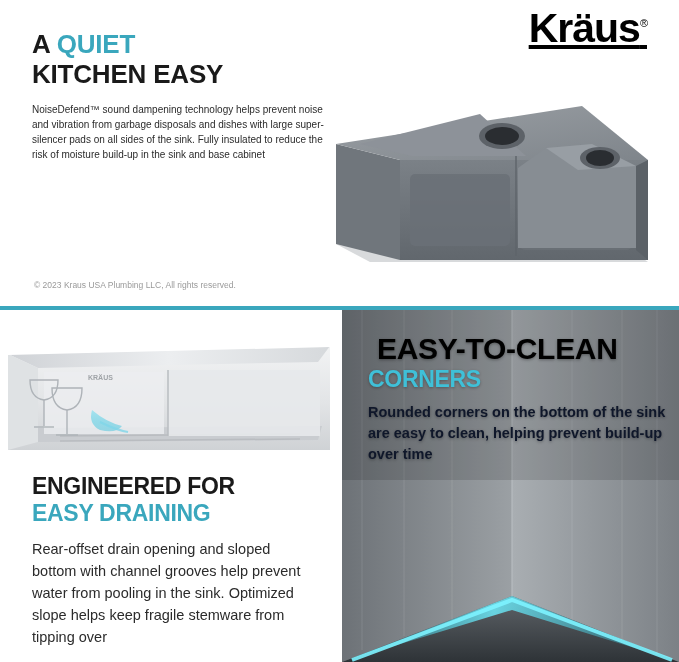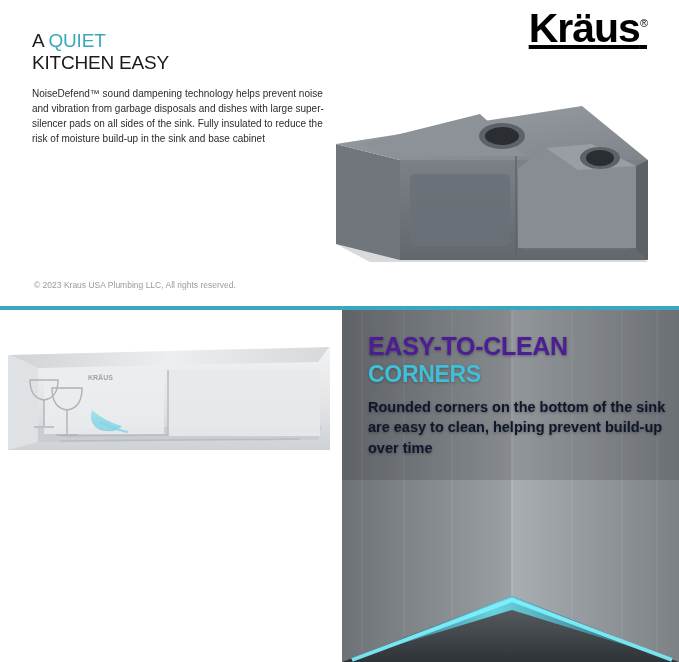--- a/index.html
+++ b/index.html
@@ -45,22 +45,22 @@
     vertical-align: super;
     font-weight: normal;
   }
   .top-copy {
     position: absolute;
     left: 32px;
     top: 30px;
     width: 300px;
   }
   .head-line1, .head-line2 {
-    font-size: 19px;
-    font-weight: normal;
+    font-size: 26px;
+    font-weight: bold;
     color: #1a1a1a;
     line-height: 1.14;
     letter-spacing: -0.2px;
   }
   .accent {
     color: #3aa7bd;
   }
   .top-body {
     margin-top: 13px;
     font-size: 10px;
@@ -155,26 +155,27 @@
     height: 352px;
   }
   .br-copy {
     position: absolute;
     left: 26px;
     top: 22px;
     width: 300px;
     z-index: 5;
   }
   .br-h1 {
-    font-size: 25px;
-    font-weight: bold;
-    color: #4c1d95;
+    font-size: 30px;
+    font-weight: bold;
+    color: #000000;
     line-height: 1.14;
     letter-spacing: -0.3px;
     text-shadow: 0 1px 3px rgba(0,0,0,0.35);
+    margin-left: 9px;
   }
   .br-h2 {
     font-size: 23px;
     font-weight: bold;
     color: #3fc0d8;
     line-height: 1.14;
     letter-spacing: -0.3px;
     text-shadow: 0 1px 3px rgba(0,0,0,0.3);
   }
   .br-body {
@@ -295,20 +296,25 @@
         <line x1="67" y1="100" x2="67" y2="124"></line>
         <line x1="56" y1="125" x2="78" y2="125"></line>
       </g>
 
       <path d="M92 100 q14 12 30 16 q-6 8 -22 4 q-12 -6 -8 -20 z" fill="url(#waterG)"></path>
       <path d="M100 112 q16 8 28 10" stroke="#7fd6e8" stroke-width="2" fill="none" opacity="0.8"></path>
 
       <polyline points="8,44 330,36" stroke="#ffffff" stroke-width="2" fill="none"></polyline>
     </svg>
 
+    <div class="bl-copy">
+      <div class="bl-h1">ENGINEERED FOR</div>
+      <div class="bl-h2">EASY DRAINING</div>
+      <div class="bl-body">Rear-offset drain opening and sloped bottom with channel grooves help prevent water from pooling in the sink. Optimized slope helps keep fragile stemware from tipping over</div>
+    </div>
   </div>
 
   <div class="panel-br">
 
     <svg class="corner-art" viewBox="0 0 337 352" preserveAspectRatio="none">
       <defs>
         <linearGradient id="wallL" x1="0" y1="0" x2="1" y2="0">
           <stop offset="0%" stop-color="#6d7277"></stop>
           <stop offset="100%" stop-color="#9ba0a4"></stop>
         </linearGradient>

